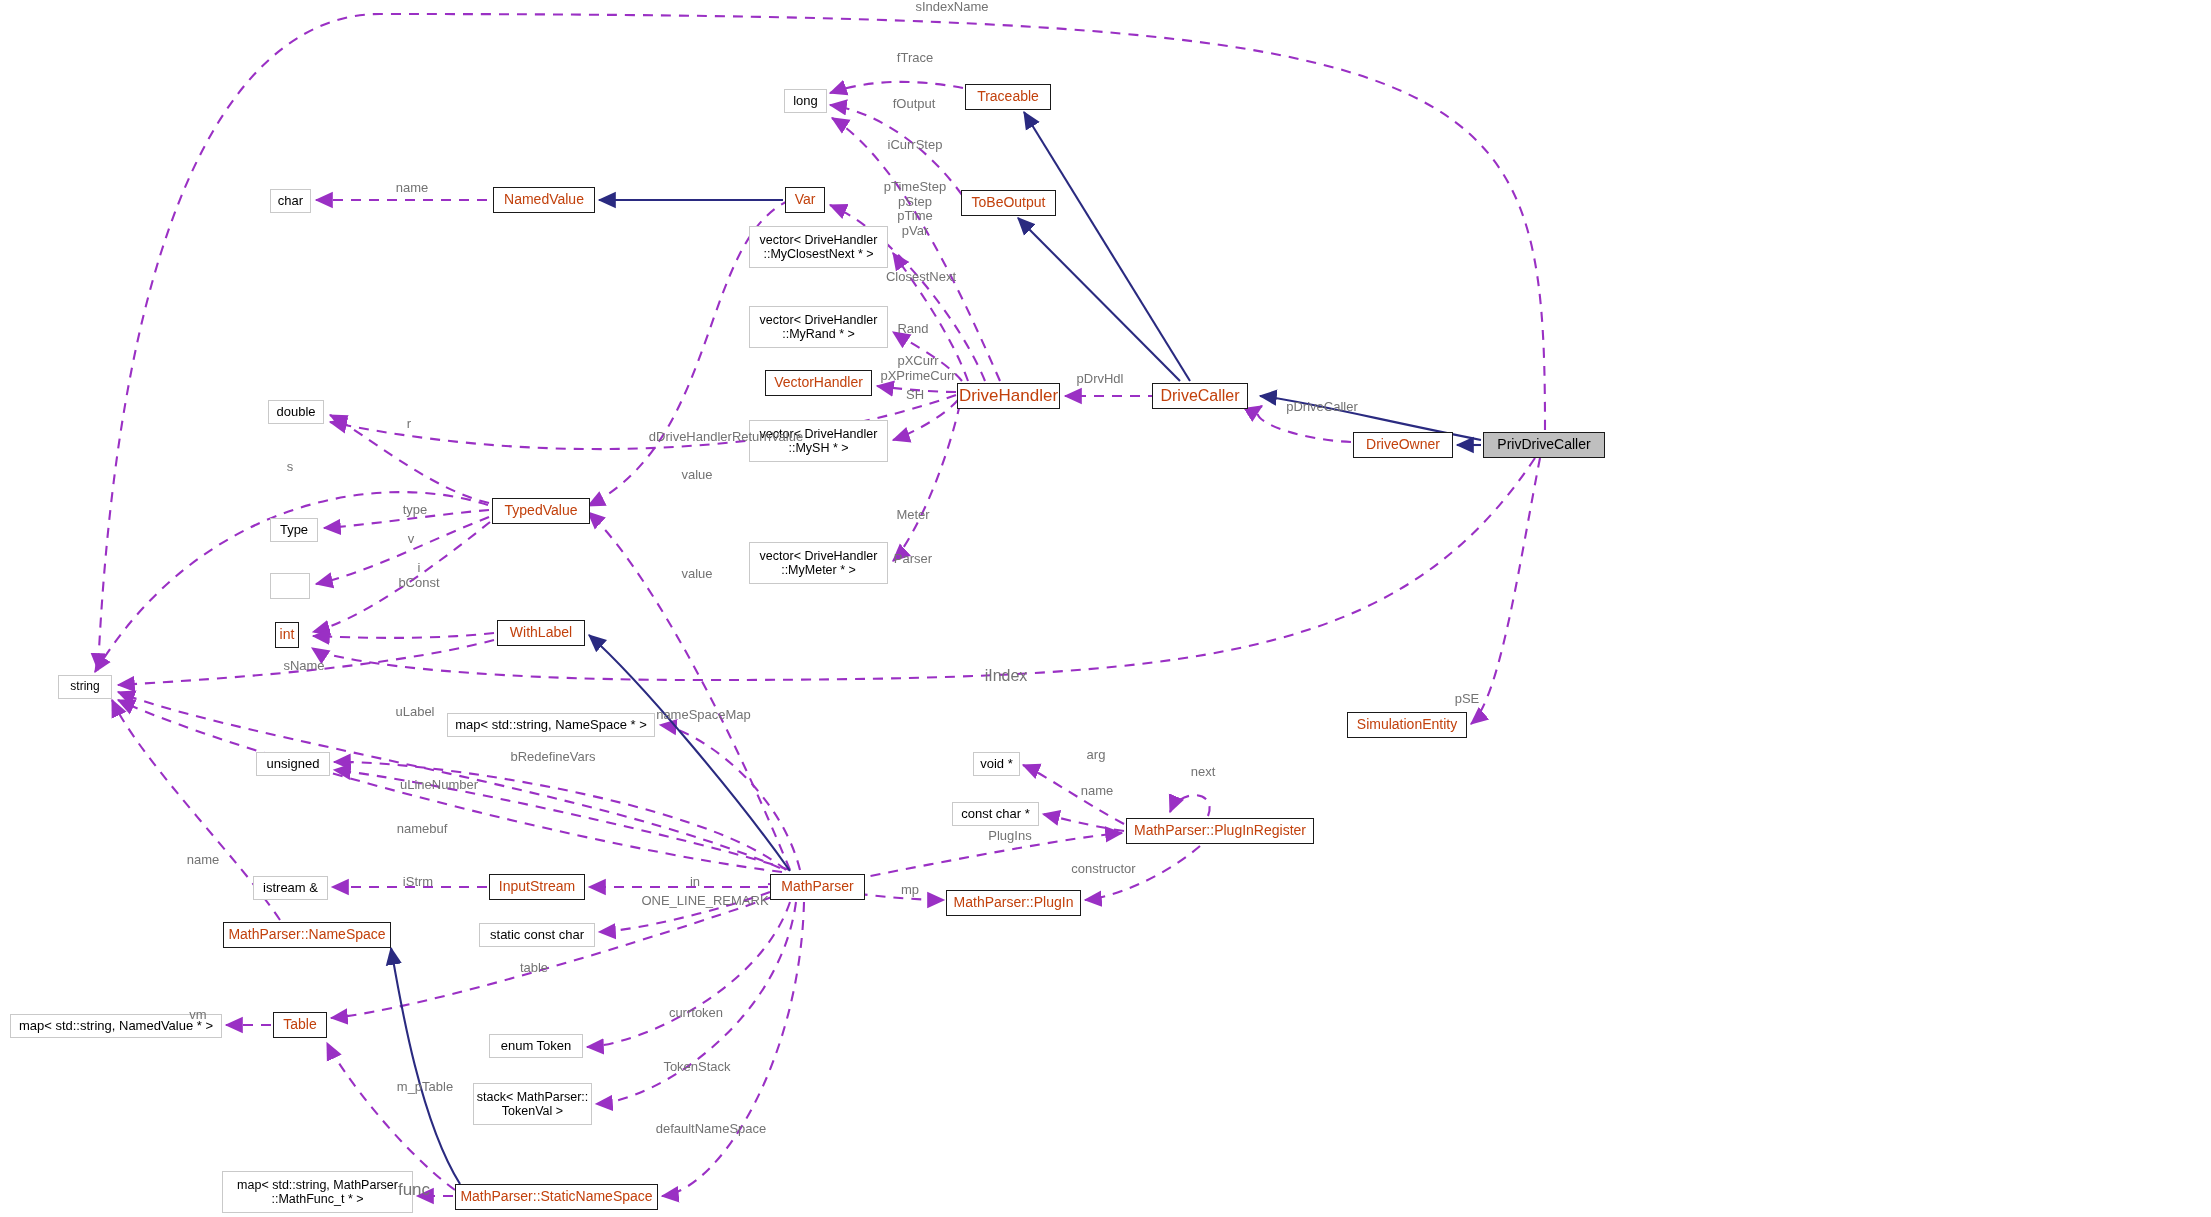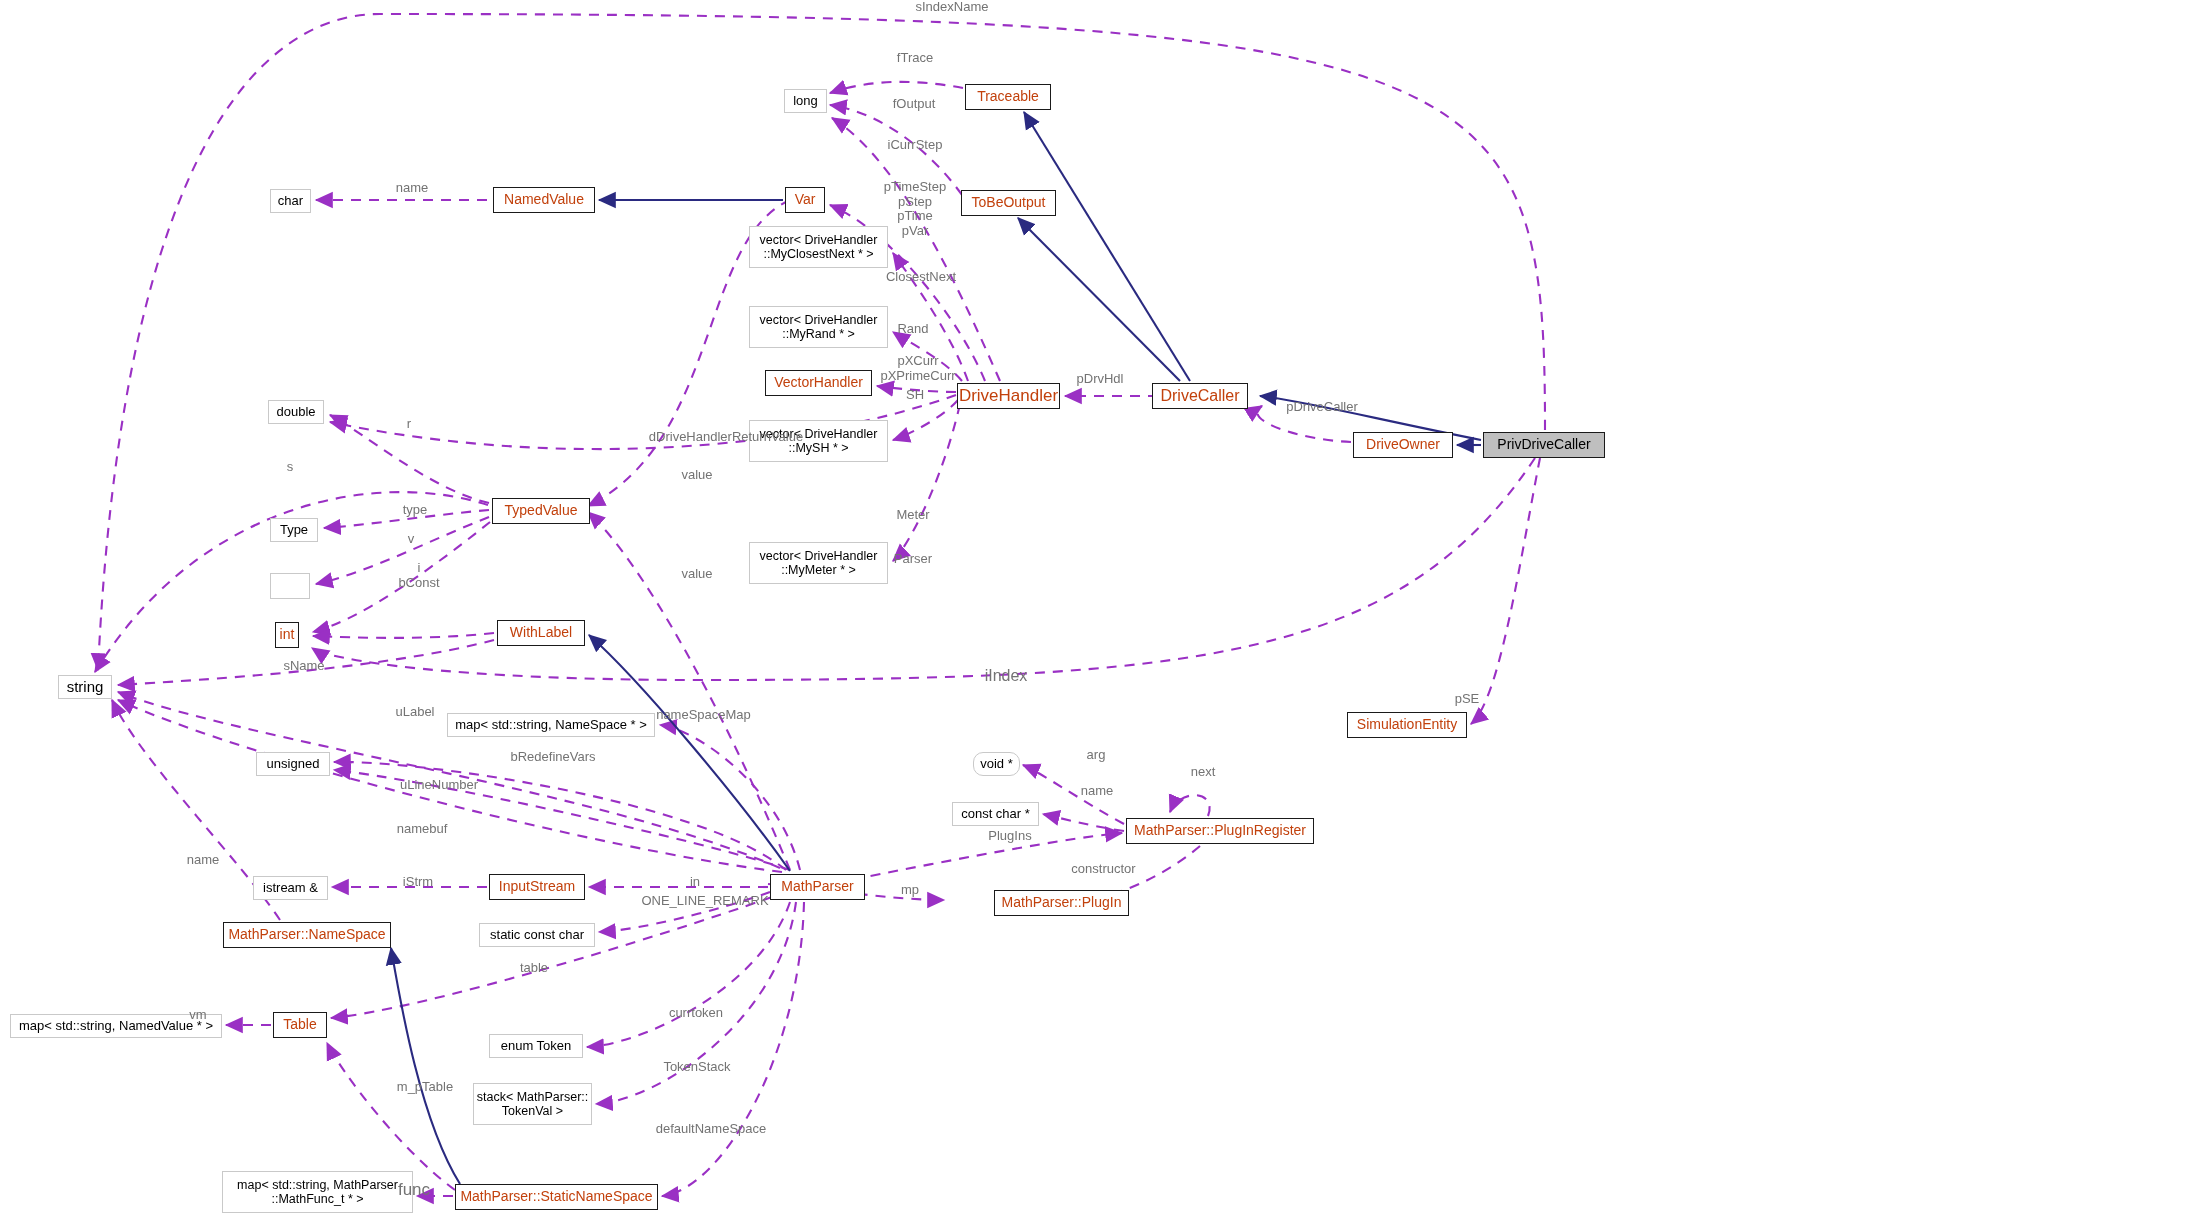--- a/index.html
+++ b/index.html
@@ -108,40 +108,40 @@
       <div class="node solid" style="left: 1152px; top: 383px; width: 96px; height: 26px; font-size: 16px;">DriveCaller</div>
       <div class="node solid" style="left: 1353px; top: 432px; width: 100px; height: 26px; font-size: 14px;">DriveOwner</div>
       <div class="node current" style="left: 1483px; top: 432px; width: 122px; height: 26px; font-size: 14px;">PrivDriveCaller</div>
       <div class="node solid" style="left: 1347px; top: 712px; width: 120px; height: 26px; font-size: 14px;">SimulationEntity</div>
       <div class="node light" style="left: 268px; top: 400px; width: 56px; height: 24px; font-size: 13px;">double</div>
       <div class="node light" style="left: 270px; top: 518px; width: 48px; height: 24px; font-size: 13px;">Type</div>
       <div class="node light" style="left: 270px; top: 573px; width: 40px; height: 26px; font-size: 13px;"></div>
       <div class="node solid" style="left: 275px; top: 622px; width: 24px; height: 26px; font-size: 14px;">int</div>
       <div class="node solid" style="left: 492px; top: 498px; width: 98px; height: 26px; font-size: 14px;">TypedValue</div>
       <div class="node solid" style="left: 497px; top: 620px; width: 88px; height: 26px; font-size: 14px;">WithLabel</div>
-      <div class="node light" style="left: 58px; top: 675px; width: 54px; height: 24px; font-size: 15px;">string</div>
+      <div class="node light" style="left: 58px; top: 675px; width: 54px; height: 24px; font-size: 12px;">string</div>
       <div class="node light" style="left: 256px; top: 752px; width: 74px; height: 24px; font-size: 13px;">unsigned</div>
       <div class="node light" style="left: 253px; top: 876px; width: 75px; height: 24px; font-size: 13px;">istream &amp;</div>
       <div class="node light" style="left: 447px; top: 713px; width: 208px; height: 24px; font-size: 13px;">map&lt; std::string, NameSpace * &gt;</div>
       <div class="node solid" style="left: 489px; top: 874px; width: 96px; height: 26px; font-size: 14px;">InputStream</div>
       <div class="node light" style="left: 479px; top: 923px; width: 116px; height: 24px; font-size: 13px;">static const char</div>
       <div class="node solid" style="left: 770px; top: 874px; width: 95px; height: 26px; font-size: 14px;">MathParser</div>
       <div class="node solid" style="left: 223px; top: 922px; width: 168px; height: 26px; font-size: 14px;">MathParser::NameSpace</div>
       <div class="node light" style="left: 10px; top: 1014px; width: 212px; height: 24px; font-size: 13px;">map&lt; std::string, NamedValue * &gt;</div>
       <div class="node solid" style="left: 273px; top: 1012px; width: 54px; height: 26px; font-size: 14px;">Table</div>
       <div class="node light" style="left: 489px; top: 1034px; width: 94px; height: 24px; font-size: 13px;">enum Token</div>
       <div class="node light" style="left: 473px; top: 1083px; width: 119px; height: 42px; font-size: 12.5px;">stack&lt; MathParser::
 TokenVal &gt;</div>
       <div class="node solid" style="left: 455px; top: 1184px; width: 203px; height: 26px; font-size: 14px;">MathParser::StaticNameSpace</div>
       <div class="node light" style="left: 222px; top: 1171px; width: 191px; height: 42px; font-size: 12.5px;">map&lt; std::string, MathParser
 ::MathFunc_t * &gt;</div>
-      <div class="node light" style="left: 973px; top: 752px; width: 47px; height: 24px; font-size: 13px; border-radius: 10px;">void *</div>
+      <div class="node light" style="left: 973px; top: 752px; width: 47px; height: 24px; font-size: 13px;">void *</div>
       <div class="node light" style="left: 952px; top: 802px; width: 87px; height: 24px; font-size: 13px;">const char *</div>
       <div class="node solid" style="left: 1126px; top: 818px; width: 188px; height: 26px; font-size: 14px;">MathParser::PlugInRegister</div>
-      <div class="node solid" style="left: 946px; top: 890px; width: 135px; height: 26px; font-size: 14px; margin-left: 48px;">MathParser::PlugIn</div>
+      <div class="node solid" style="left: 946px; top: 890px; width: 135px; height: 26px; font-size: 14px;">MathParser::PlugIn</div>
     </div>
   <div id="labels-layer">
       <div class="edge-label" style="left: 902px; top: 0px; width: 100px; font-size: 13px;">sIndexName</div>
       <div class="edge-label" style="left: 885px; top: 51px; width: 60px; font-size: 13px;">fTrace</div>
       <div class="edge-label" style="left: 881px; top: 97px; width: 66px; font-size: 13px;">fOutput</div>
       <div class="edge-label" style="left: 875px; top: 138px; width: 80px; font-size: 13px;">iCurrStep</div>
       <div class="edge-label" style="left: 387px; top: 181px; width: 50px; font-size: 13px;">name</div>
       <div class="edge-label" style="left: 872px; top: 180px; width: 86px; font-size: 13px;">pTimeStep
 pStep
 pTime

